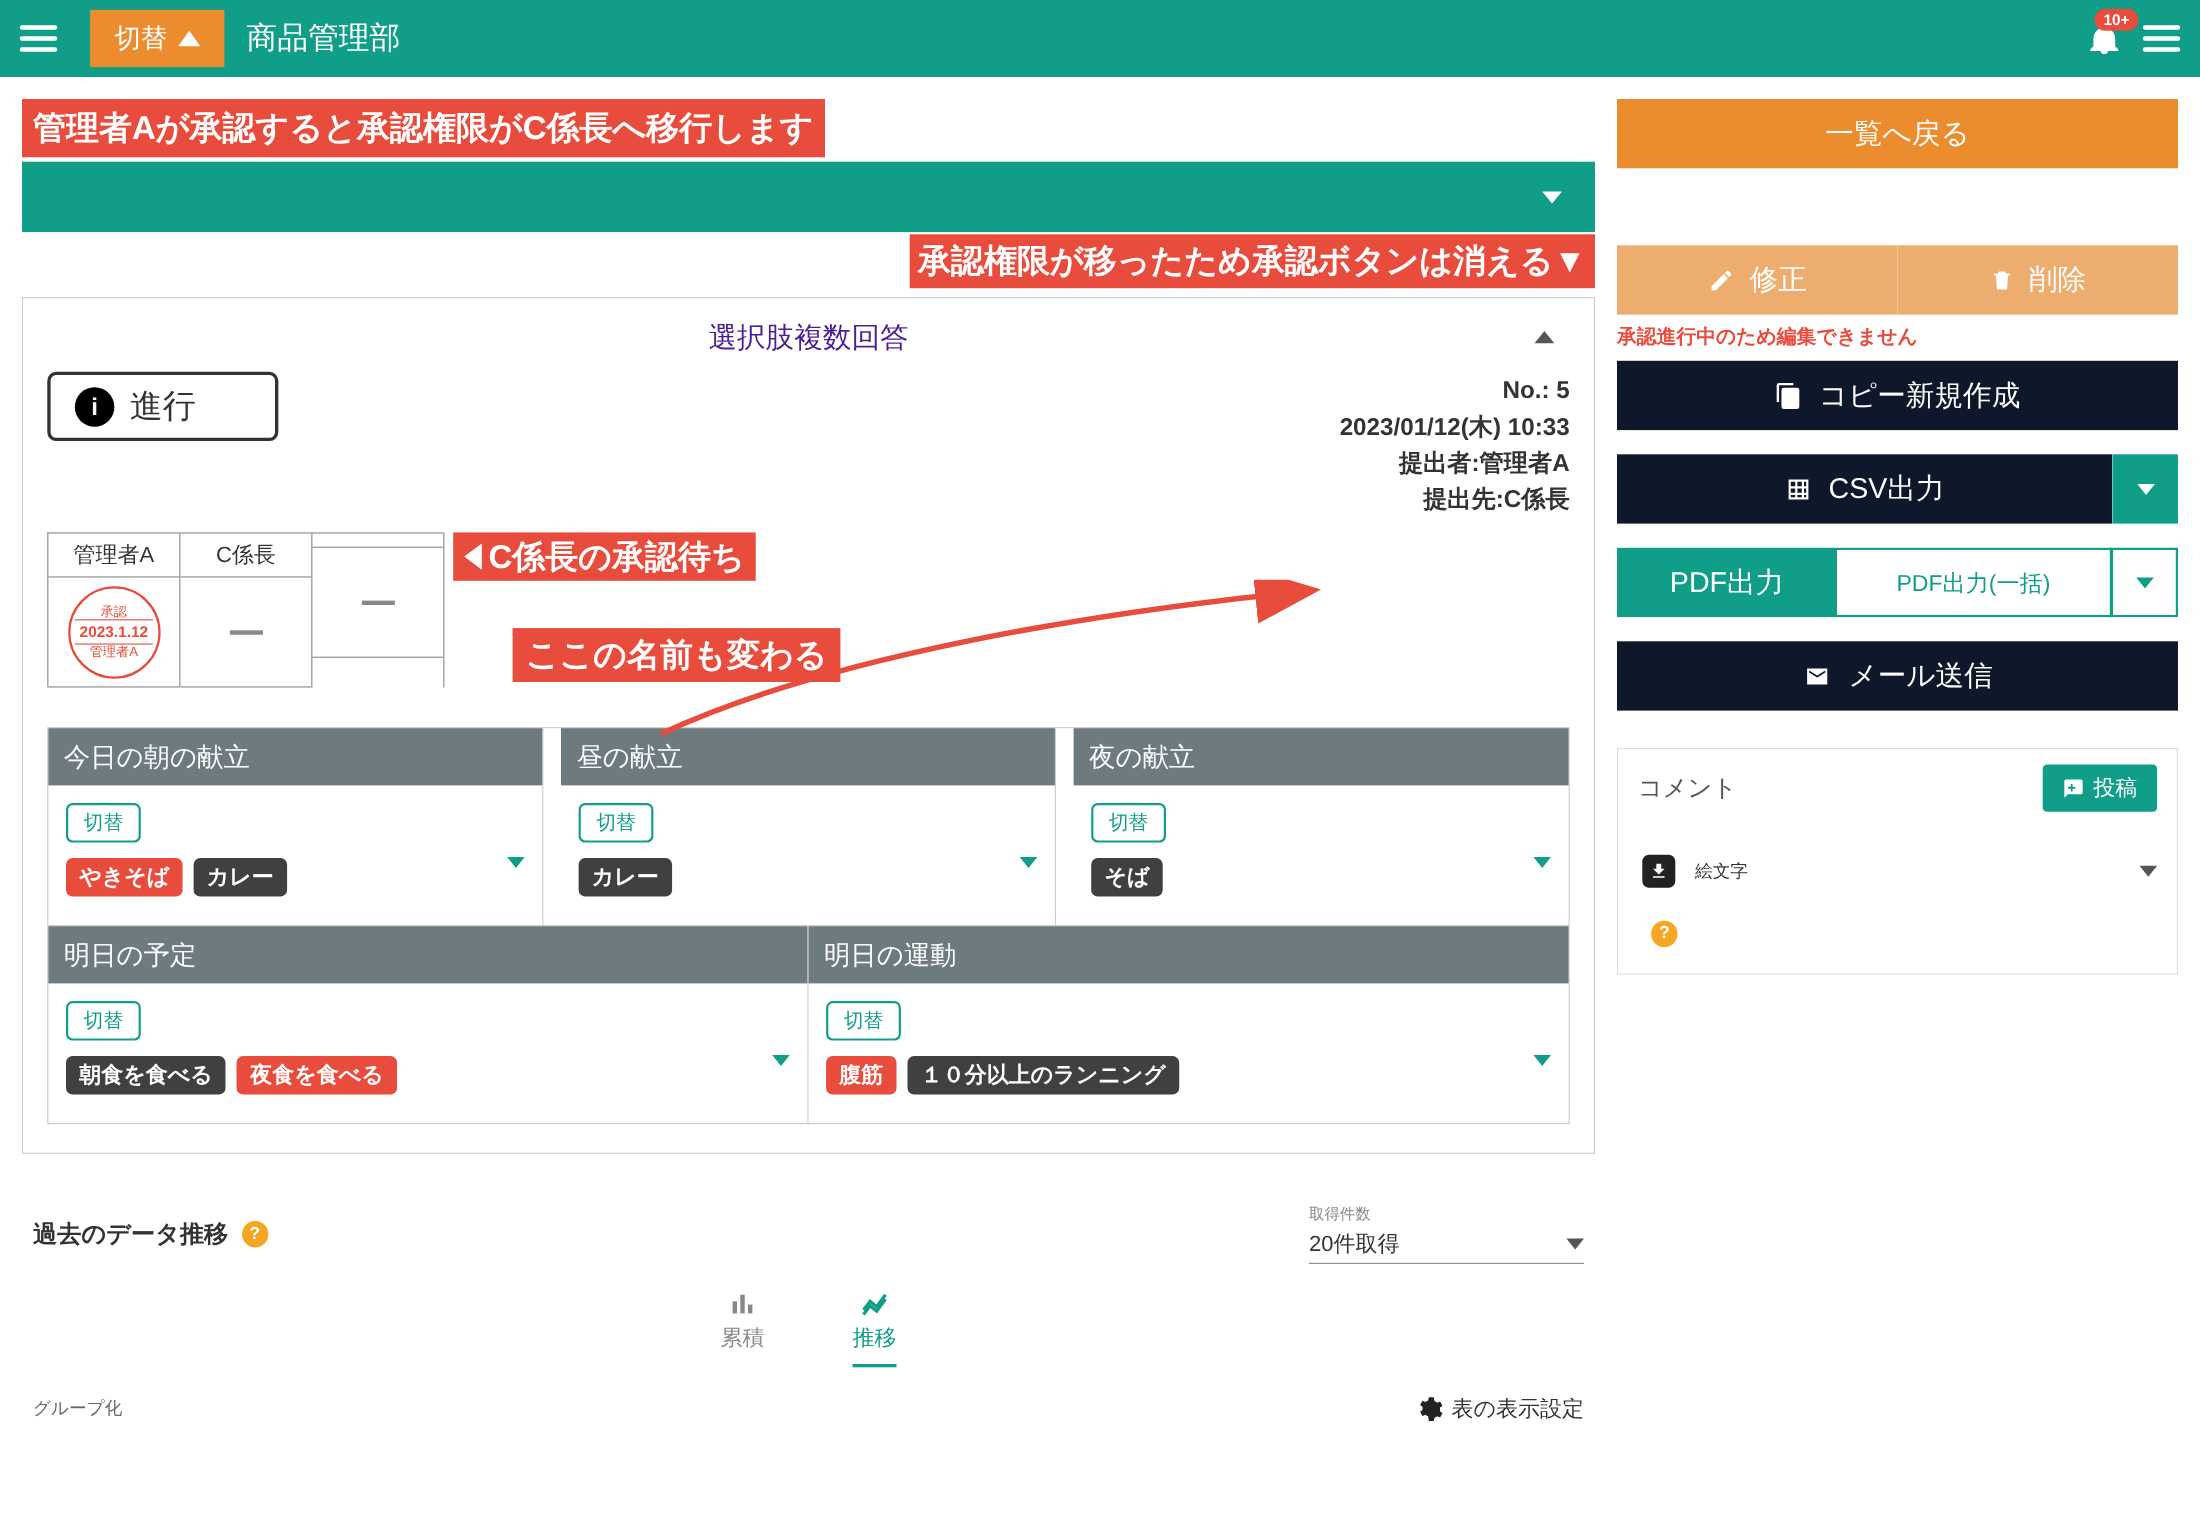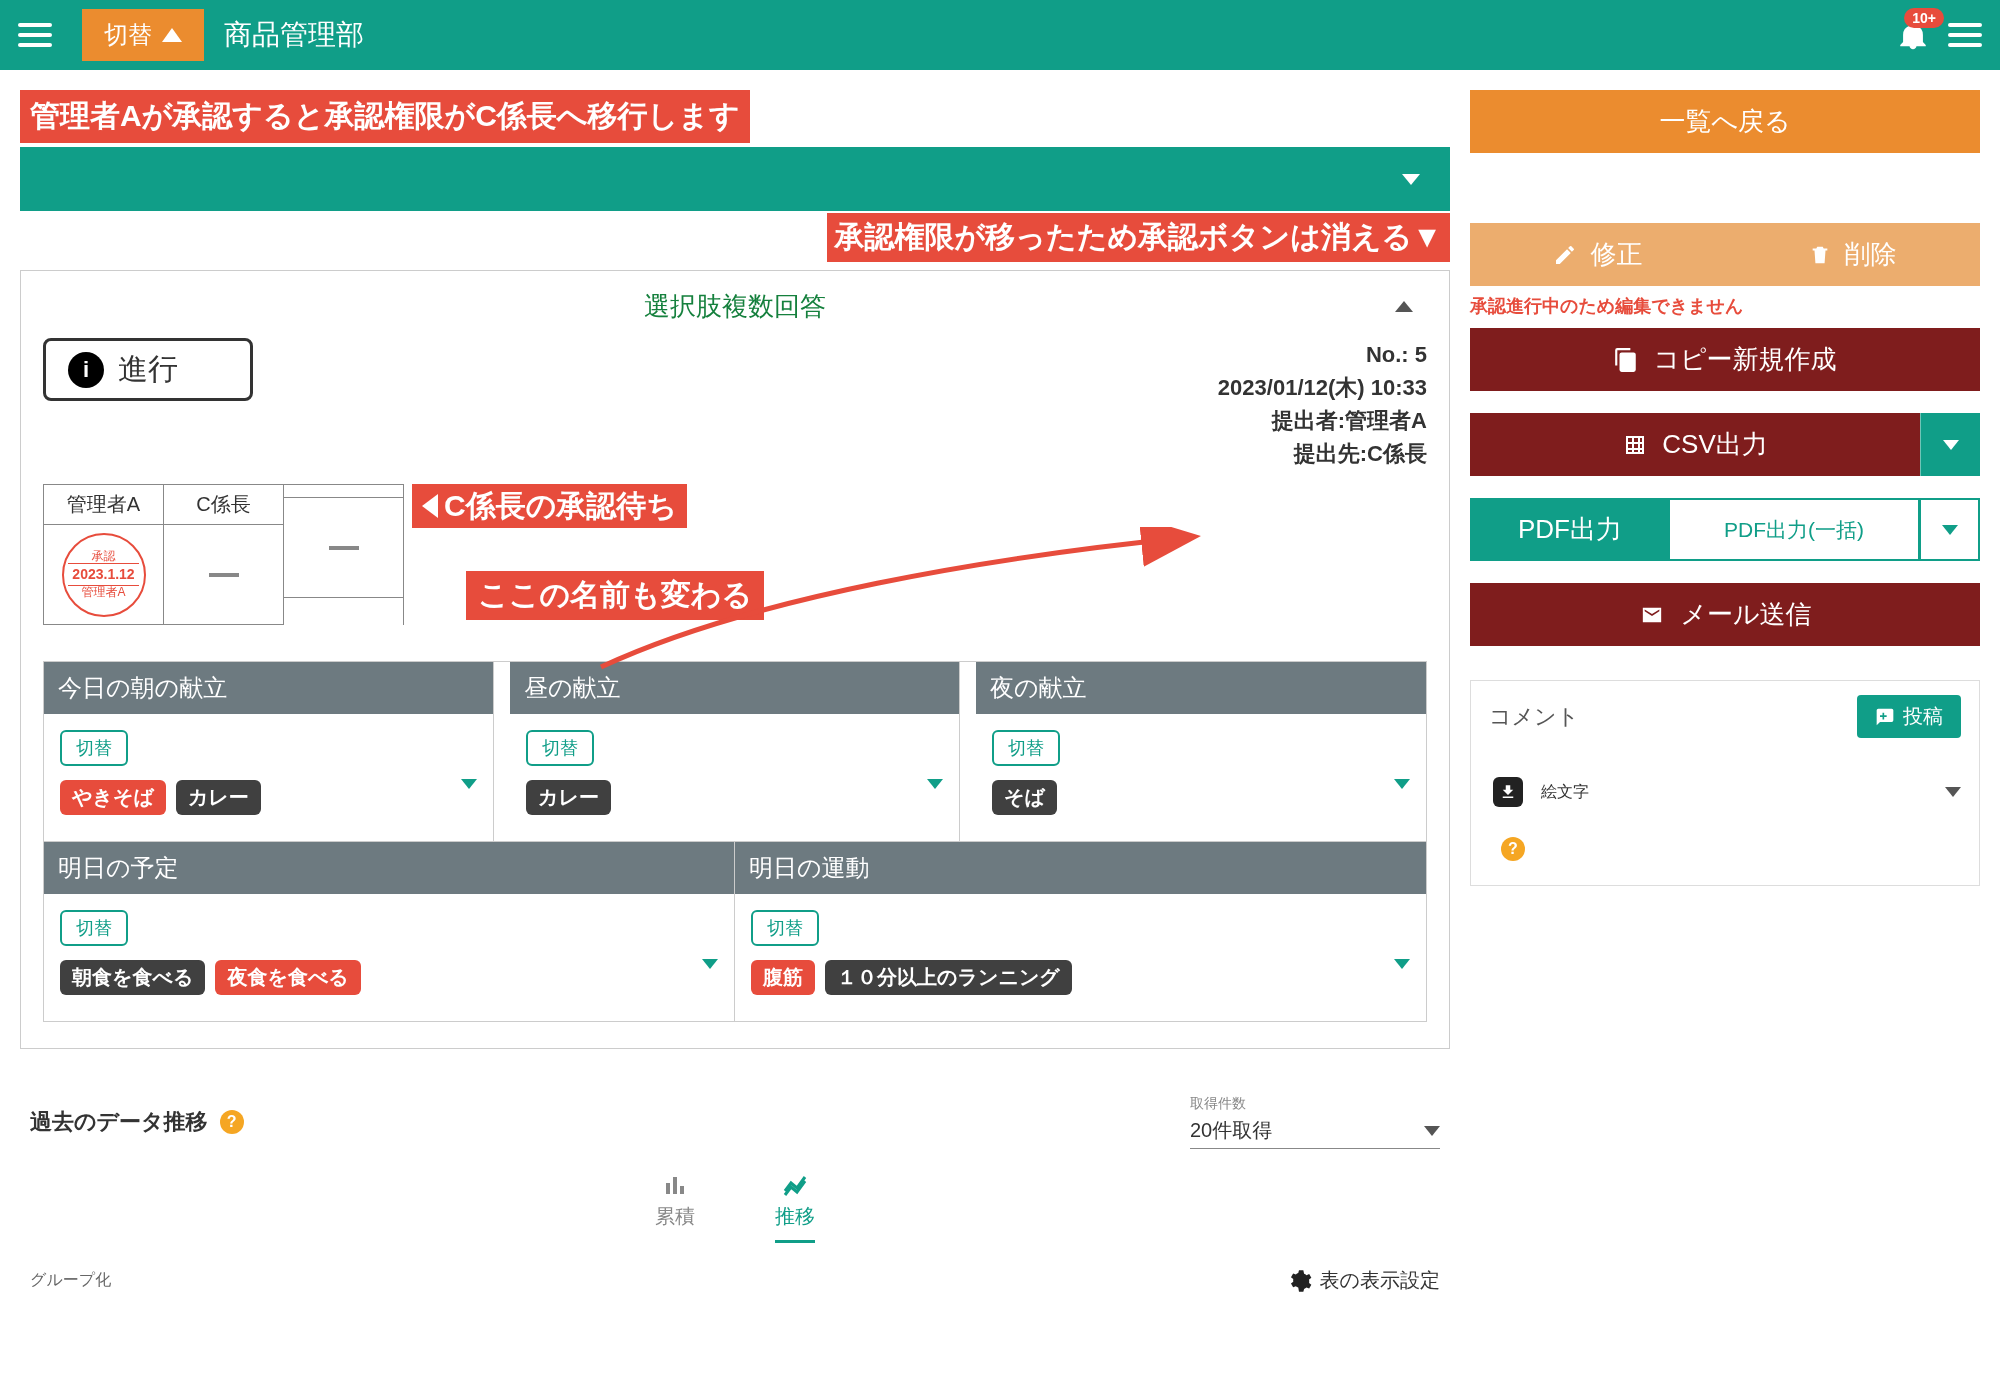--- a/index.html
+++ b/index.html
@@ -26,21 +26,21 @@
 
   .green-banner { background:#109e88; color:#fff; height:64px; display:flex; align-items:center; justify-content:space-between; padding:0 30px; margin-top: 4px; margin-bottom: 2px; }
   .chevron-down { width: 0; height: 0; border-left: 9px solid transparent; border-right: 9px solid transparent; border-top: 11px solid #fff; }
 
   .callout2-row { display:flex; justify-content:flex-end; margin: 0 0 8px 0; }
   .callout2 { background:#e74c3c; color:#fff; font-size:30px; font-weight:bold; padding:4px 8px; }
 
   
   .card { border:1px solid #ccc; padding: 18px 22px 26px 22px; position: relative; }
   .card-title-row { display:flex; align-items:center; justify-content:center; position:relative; margin-bottom:14px; }
-  .card-title { font-size:26px; color:#15803d; }
+  .card-title { font-size:26px; color:#4c1d95; }
   .chevron-up { position:absolute; right: 14px; width:0;height:0;border-left:9px solid transparent;border-right:9px solid transparent;border-bottom:11px solid #555; }
 
   .status-row { display:flex; align-items:flex-start; gap: 20px; }
   .status-chip { border:3px solid #333; border-radius: 8px; display:flex; align-items:center; padding:8px 22px; gap:14px; font-size:30px; width: 210px; }
   .info-icon { width:36px; height:36px; border-radius:50%; background:#000; color:#fff; display:flex; align-items:center; justify-content:center; font-weight:bold; font-size:22px; }
 
   .meta-right { margin-left:auto; text-align:right; font-size:22px; line-height:1.5; font-weight:bold; }
 
   .approve-table { margin-top: 14px; display:flex; border-top:1px solid #888; border-left:1px solid #888; }
   .approve-col { width: 120px; border-right:1px solid #888; }
@@ -93,21 +93,21 @@
   .hist-bottom { display:flex; align-items:center; padding: 24px 10px 0 10px; }
   .hist-bottom .grp { font-size:16px; color:#666; }
   .hist-bottom .cfg { margin-left:auto; display:flex; align-items:center; gap:8px; font-size:20px; }
   .gear { font-size:24px; }
 
   
   .side-col { width: 510px; }
   .btn { display:flex; align-items:center; justify-content:center; gap:14px; color:#fff; border:none; width:100%; font-size:26px; padding:14px 0; cursor:pointer; }
   .btn.orange { background:#eb8c2f; }
   .btn.orange-low { background:#ecad6e; }
-  .btn.teal { background:#7f1d1d;align-items:center; }
+  .btn.teal { background:#0f172a;align-items:center; }
   .btn-row { display:flex; gap:0; }
   .btn-row .btn { flex:1; }
   .edit-warn { color:#e74c3c; font-size:18px; font-weight:bold; padding:8px 0 10px 0; }
   .side-gap { height: 22px; }
 
   .btn-split { display:flex; }
   .btn-split .btn { flex:1; }
   .btn-split .caret-btn { width:60px; background:#109e88; border-left:1px solid rgba(255,255,255,.4); display:flex;align-items:center;justify-content:center; }
   .btn-split .caret-btn .v { width:0;height:0;border-left:8px solid transparent;border-right:8px solid transparent;border-top:10px solid #fff; }
 

